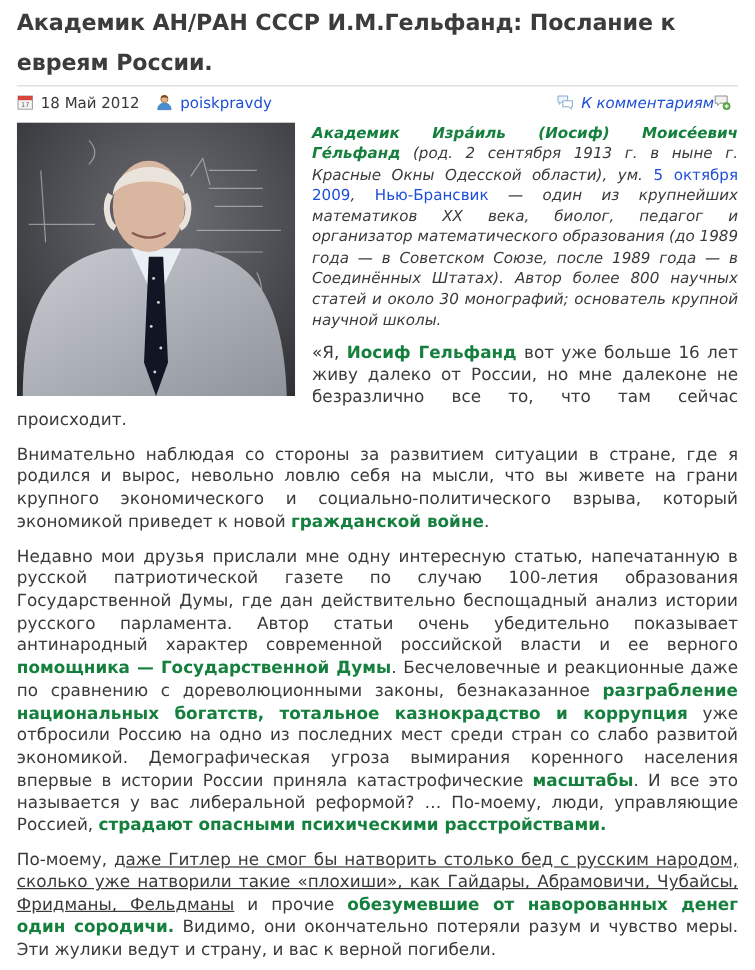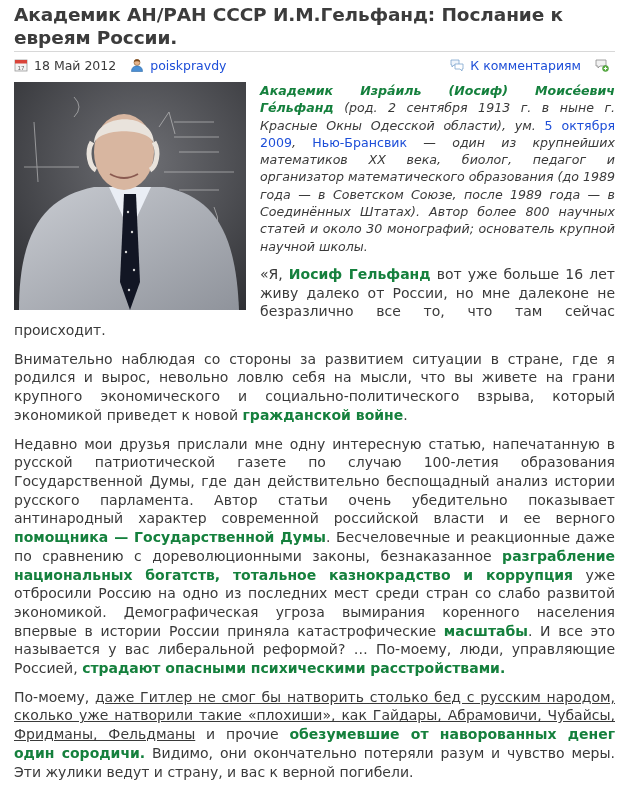--- a/index.html
+++ b/index.html
@@ -15,21 +15,21 @@
       color: #3a3a3a;
     }
     .post {
       position: relative;
       padding: 0 14px 0 14px;
     }
     .post-title {
       font-family: "DejaVu Sans", sans-serif;
       font-weight: bold;
       font-size: 18.5px;
-      line-height: 23px;
+      line-height: 33px;
       color: #3c3c3c;
       margin: 0;
       padding-top: 3px;
       letter-spacing: -0.1px;
     }
     .title-rule {
       border: none;
       border-top: 1px solid #d8d8d8;
       margin: 2px 0 0 0;
     }
@@ -47,21 +47,21 @@
       white-space: nowrap;
     }
     .meta .date { margin-right: 14px; }
     .meta a, .link {
       color: #1d4ed8;
       text-decoration: none;
     }
     .meta .right {
       margin-left: auto;
       display: flex;
-      gap: 14px;
+      font-style: italic;
     }
     .icon {
       display: inline-block;
       width: 14px;
       height: 14px;
       margin-right: 6px;
       vertical-align: middle;
     }
     .photo-wrap {
       float: left;

